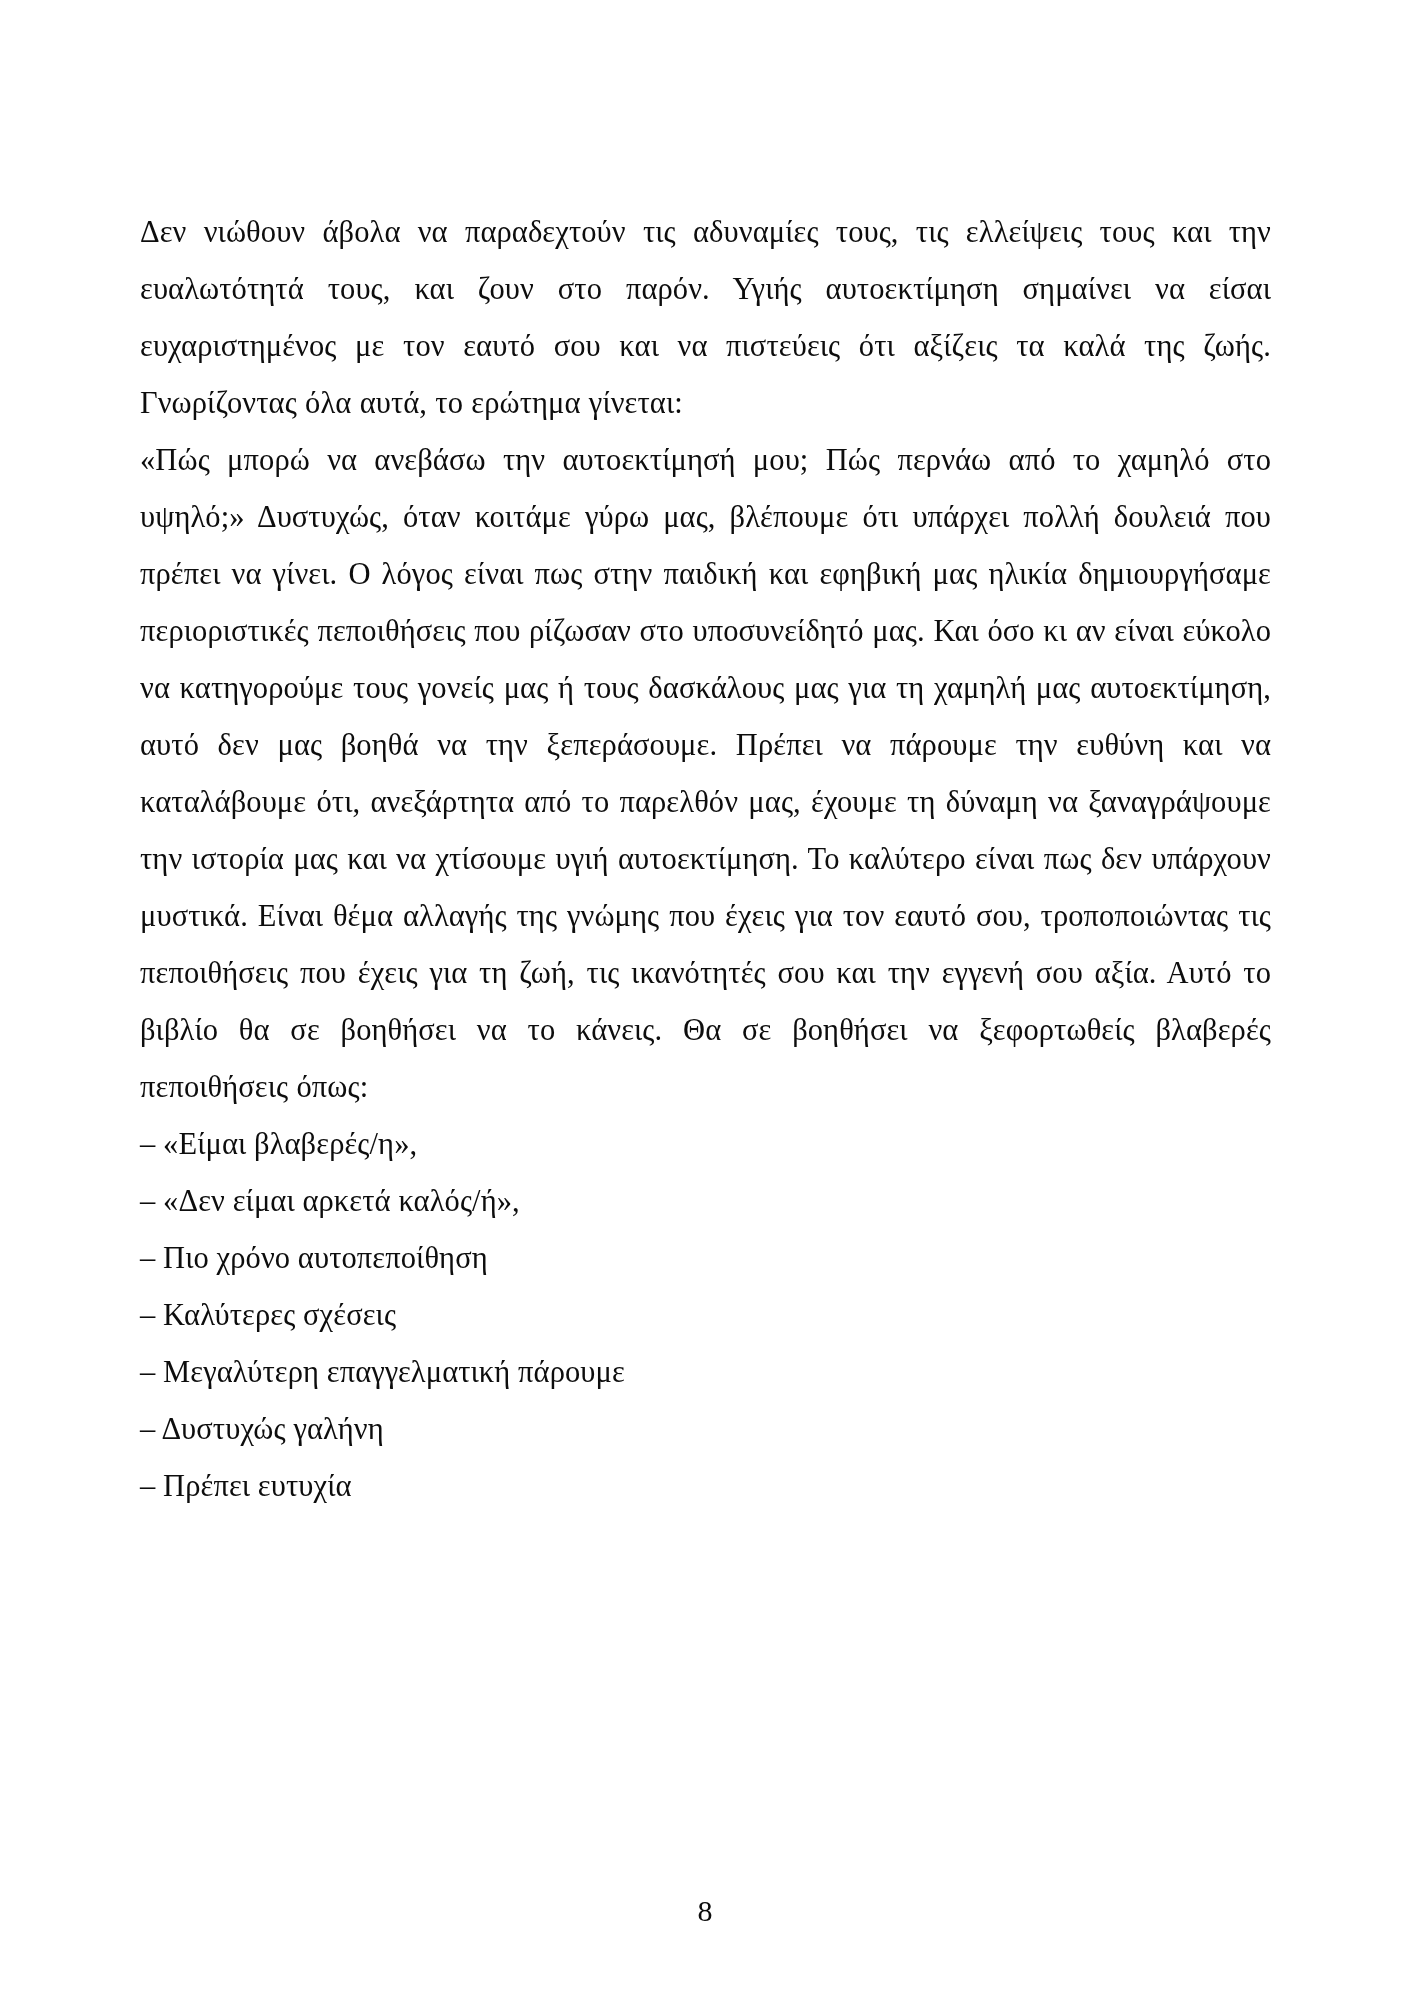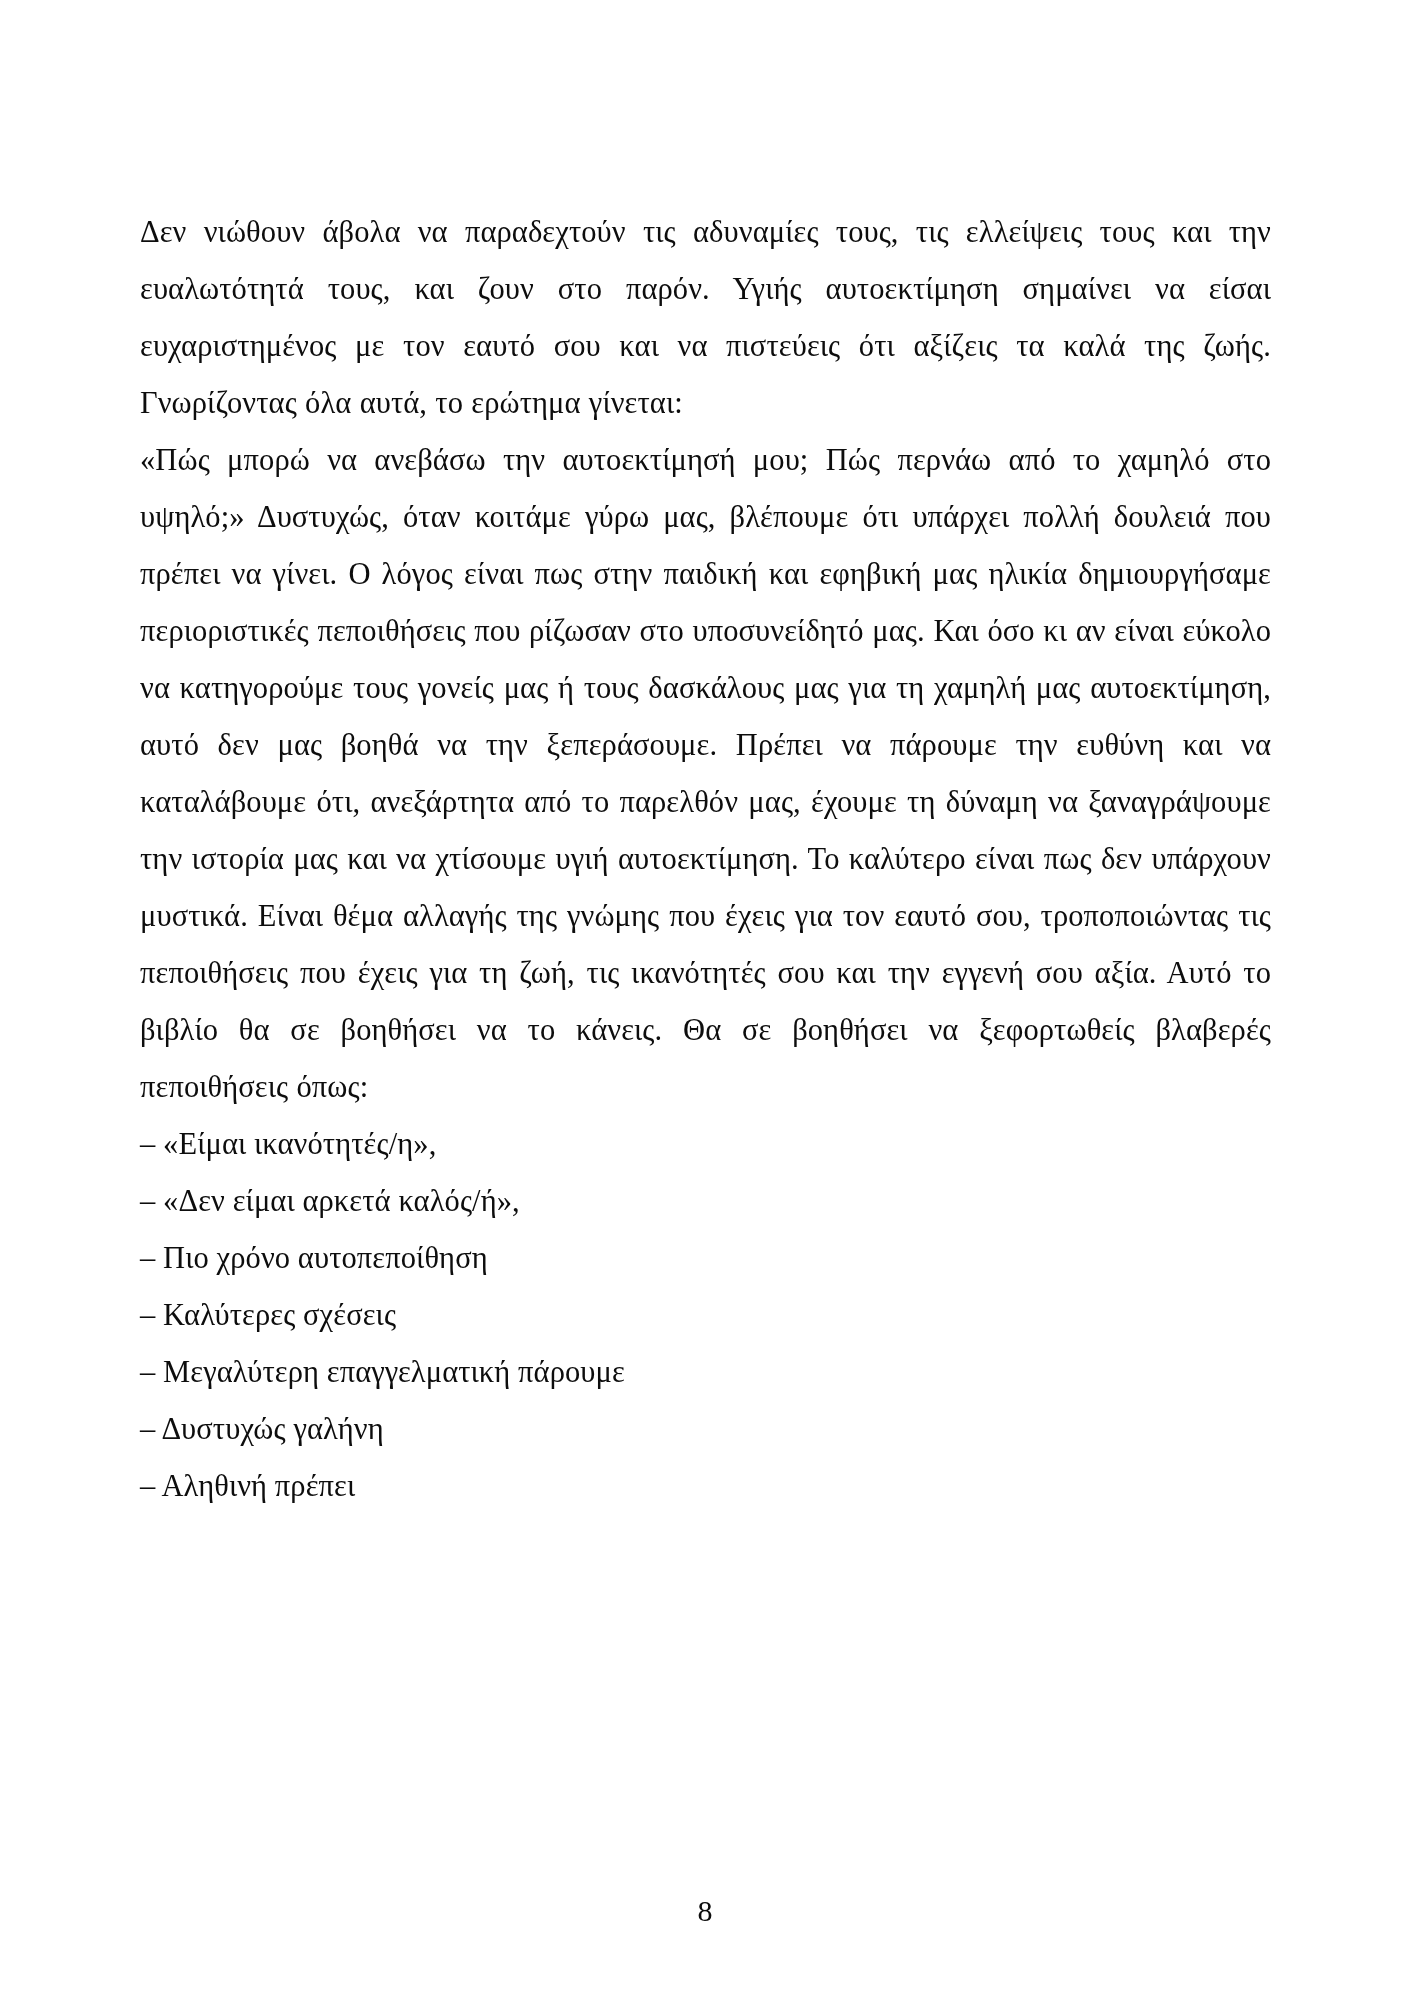--- a/index.html
+++ b/index.html
@@ -61,34 +61,34 @@
 <body>
 
 <div class="page">
 
   <div class="text-block">
 
     <p class="para last-line-natural">Δεν νιώθουν άβολα να παραδεχτούν τις αδυναμίες τους, τις ελλείψεις τους και την ευαλωτότητά τους, και ζουν στο παρόν. Υγιής αυτοεκτίμηση σημαίνει να είσαι ευχαριστημένος με τον εαυτό σου και να πιστεύεις ότι αξίζεις τα καλά της ζωής. Γνωρίζοντας όλα αυτά, το ερώτημα γίνεται:</p>
 
     <p class="para last-line-natural">«Πώς μπορώ να ανεβάσω την αυτοεκτίμησή μου; Πώς περνάω από το χαμηλό στο υψηλό;» Δυστυχώς, όταν κοιτάμε γύρω μας, βλέπουμε ότι υπάρχει πολλή δουλειά που πρέπει να γίνει. Ο λόγος είναι πως στην παιδική και εφηβική μας ηλικία δημιουργήσαμε περιοριστικές πεποιθήσεις που ρίζωσαν στο υποσυνείδητό μας. Και όσο κι αν είναι εύκολο να κατηγορούμε τους γονείς μας ή τους δασκάλους μας για τη χαμηλή μας αυτοεκτίμηση, αυτό δεν μας βοηθά να την ξεπεράσουμε. Πρέπει να πάρουμε την ευθύνη και να καταλάβουμε ότι, ανεξάρτητα από το παρελθόν μας, έχουμε τη δύναμη να ξαναγράψουμε την ιστορία μας και να χτίσουμε υγιή αυτοεκτίμηση. Το καλύτερο είναι πως δεν υπάρχουν μυστικά. Είναι θέμα αλλαγής της γνώμης που έχεις για τον εαυτό σου, τροποποιώντας τις πεποιθήσεις που έχεις για τη ζωή, τις ικανότητές σου και την εγγενή σου αξία. Αυτό το βιβλίο θα σε βοηθήσει να το κάνεις. Θα σε βοηθήσει να ξεφορτωθείς βλαβερές πεποιθήσεις όπως:</p>
 
-    <p class="line">– «Είμαι ικανότητές/η»,</p>
+    <p class="line">– «Είμαι βλαβερές/η»,</p>
 
 
     <p class="line">– «Δεν είμαι αρκετά καλός/ή»,</p>
 
 
 
     <p class="line">– Πιο χρόνο αυτοπεποίθηση</p>
 
     <p class="line">– Καλύτερες σχέσεις</p>
 
     <p class="line">– Μεγαλύτερη επαγγελματική πάρουμε</p>
 
     <p class="line">– Δυστυχώς γαλήνη</p>
 
-    <p class="line">– Αληθινή πρέπει</p>
+    <p class="line">– Πρέπει ευτυχία</p>
 
   </div>
 
   <div class="page-number">8</div>
 
 </div>
 
 </body></html>

